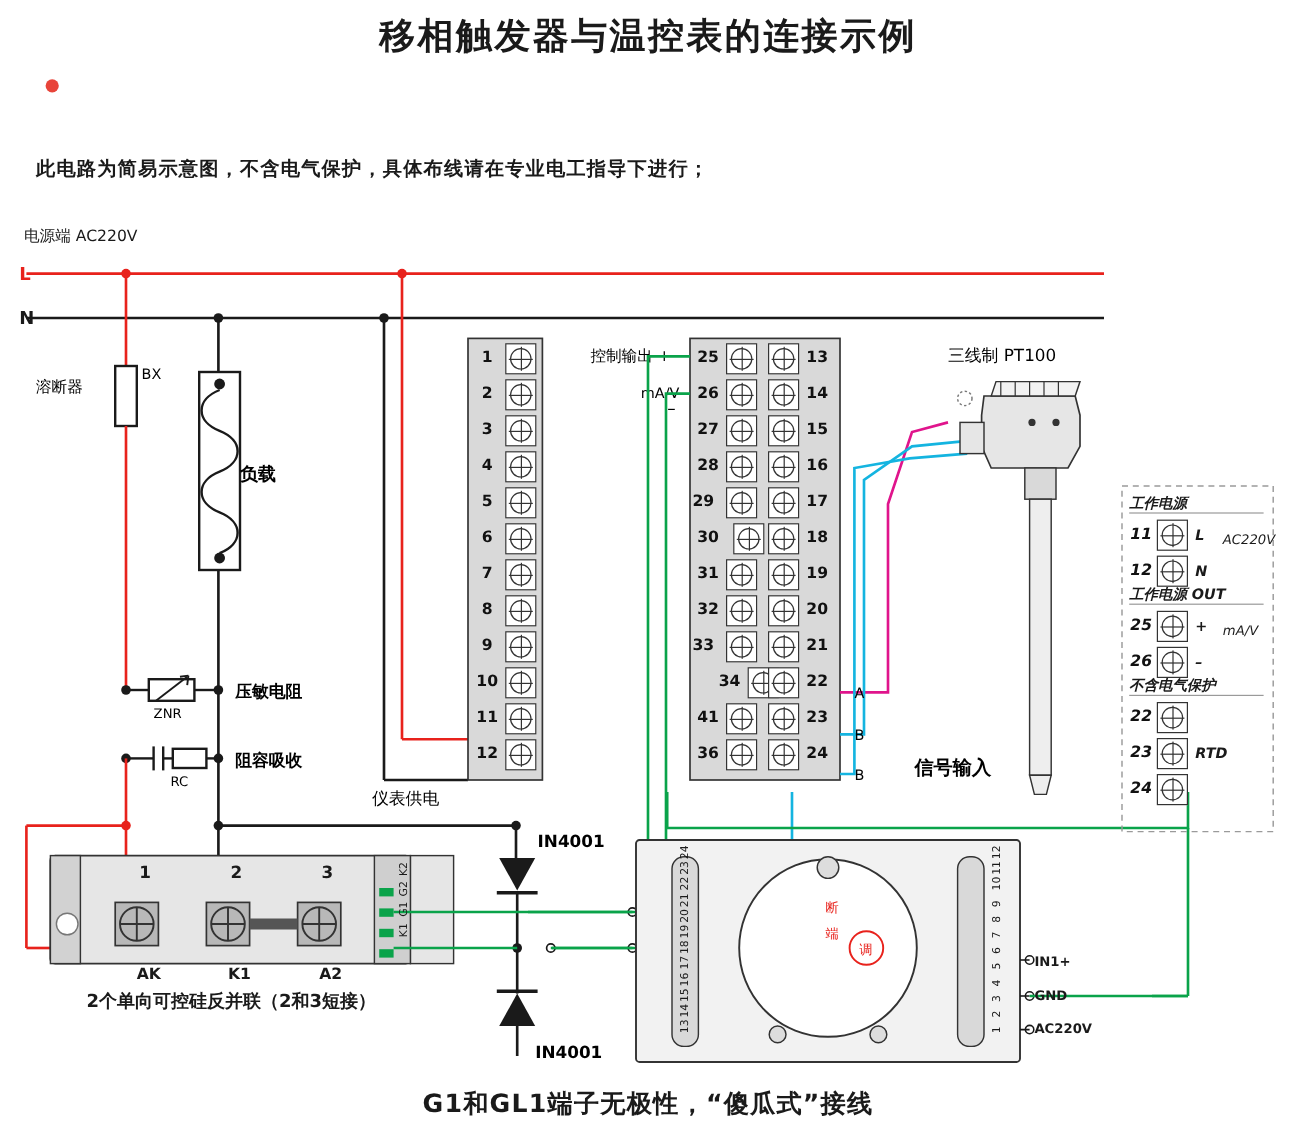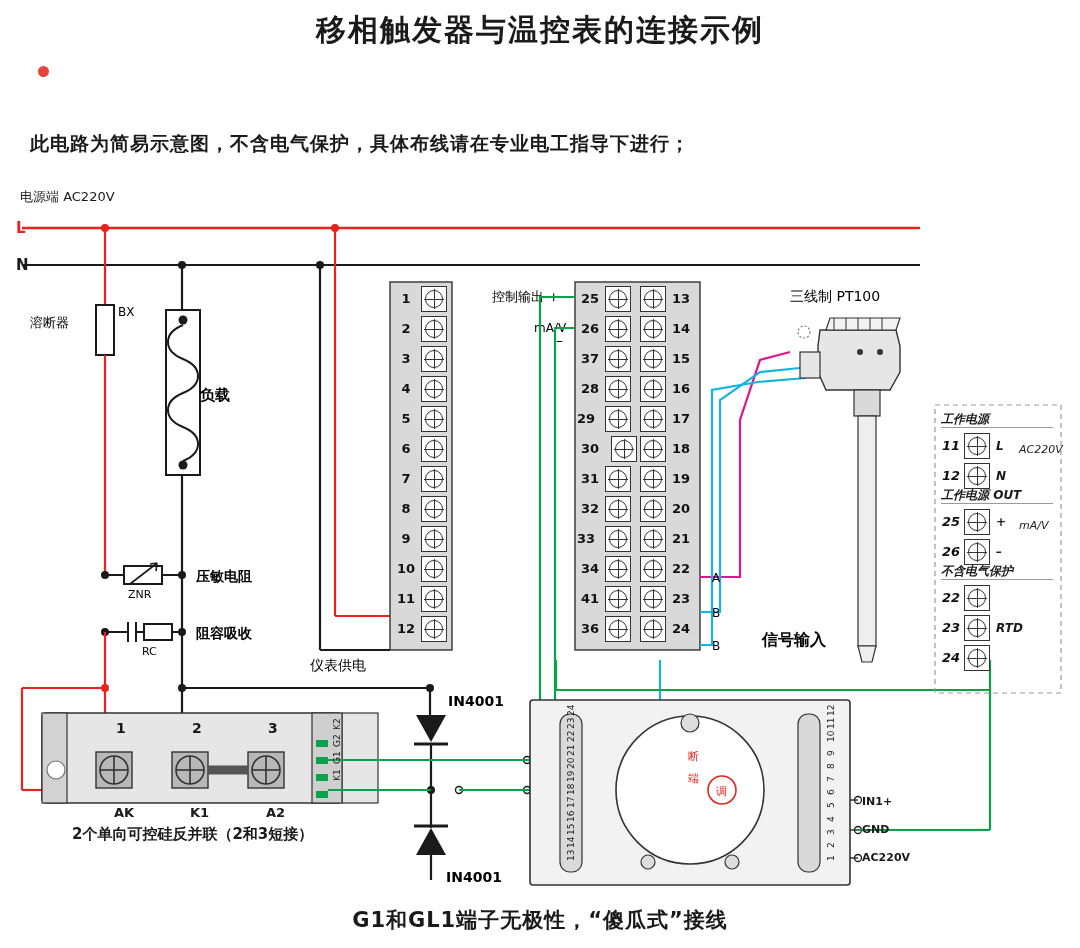--- a/index.html
+++ b/index.html
@@ -11,21 +11,21 @@
     overflow:hidden;
   }
   .abs{position:absolute;}
   #title{
     top:10px;left:0;width:1080px;text-align:center;
     font-size:30px;font-weight:bold;letter-spacing:2px;
   }
   #bullet-row{top:66px;left:38px;width:900px;display:flex;align-items:center;}
   #bullet-dot{width:11px;height:11px;border-radius:50%;background:#e8443a;margin-right:14px;}
   #bullet-text{font-size:26px;font-weight:bold;letter-spacing:1px;}
-  #note{top:131px;left:30px;font-size:19px;font-weight:bold;letter-spacing:1px;}
+  #note{top:131px;left:30px;font-size:16px;font-weight:bold;letter-spacing:1px;}
   #src-label{top:188px;left:20px;font-size:13px;}
   #caption{
     bottom:14px;left:0;width:1080px;text-align:center;
     font-size:21px;font-weight:bold;letter-spacing:1px;
   }
   svg{position:absolute;top:0;left:0;}
   text{font-family:"DejaVu Sans","Liberation Sans",sans-serif;}
 </style>
 </head>
 <body>
@@ -378,21 +378,21 @@
     </div>
     <div style="position: absolute; left: 2px; top: 34px; display: flex; gap: 2px; align-items: center;">
       <div style="width: 26px; height: 26px; line-height: 26px; text-align: center; font-size: 13px; font-weight: bold; color: rgb(17, 17, 17);">26</div>
       <div style="width: 26px; height: 26px; border: 1.3px solid rgb(51, 51, 51); background: rgb(255, 255, 255); position: relative; box-sizing: border-box;">
         <div style="position: absolute; left: 3px; top: 3px; width: 18px; height: 18px; border: 1.3px solid rgb(51, 51, 51); border-radius: 50%; box-sizing: border-box;"></div>
         <div style="position: absolute; left: 2px; top: 11.5px; width: 20px; height: 1.4px; background: rgb(51, 51, 51);"></div>
         <div style="position: absolute; left: 11.5px; top: 2px; width: 1.4px; height: 20px; background: rgb(51, 51, 51);"></div>
       </div>
     </div>
     <div style="position: absolute; left: 2px; top: 64px; display: flex; gap: 2px; align-items: center;">
-      <div style="width: 26px; height: 26px; line-height: 26px; text-align: center; font-size: 13px; font-weight: bold; color: rgb(17, 17, 17);">37</div>
+      <div style="width: 26px; height: 26px; line-height: 26px; text-align: center; font-size: 13px; font-weight: bold; color: rgb(17, 17, 17);">27</div>
       <div style="width: 26px; height: 26px; border: 1.3px solid rgb(51, 51, 51); background: rgb(255, 255, 255); position: relative; box-sizing: border-box;">
         <div style="position: absolute; left: 3px; top: 3px; width: 18px; height: 18px; border: 1.3px solid rgb(51, 51, 51); border-radius: 50%; box-sizing: border-box;"></div>
         <div style="position: absolute; left: 2px; top: 11.5px; width: 20px; height: 1.4px; background: rgb(51, 51, 51);"></div>
         <div style="position: absolute; left: 11.5px; top: 2px; width: 1.4px; height: 20px; background: rgb(51, 51, 51);"></div>
       </div>
     </div>
     <div style="position: absolute; left: 2px; top: 94px; display: flex; gap: 2px; align-items: center;">
       <div style="width: 26px; height: 26px; line-height: 26px; text-align: center; font-size: 13px; font-weight: bold; color: rgb(17, 17, 17);">28</div>
       <div style="width: 26px; height: 26px; border: 1.3px solid rgb(51, 51, 51); background: rgb(255, 255, 255); position: relative; box-sizing: border-box;">
         <div style="position: absolute; left: 3px; top: 3px; width: 18px; height: 18px; border: 1.3px solid rgb(51, 51, 51); border-radius: 50%; box-sizing: border-box;"></div>
@@ -434,21 +434,21 @@
     </div>
     <div style="position: absolute; left: 2px; top: 244px; display: flex; gap: 2px; align-items: center;">
       <div style="width: 26px; height: 26px; line-height: 26px; text-align: left; font-size: 13px; font-weight: bold; color: rgb(17, 17, 17);">33</div>
       <div style="width: 26px; height: 26px; border: 1.3px solid rgb(51, 51, 51); background: rgb(255, 255, 255); position: relative; box-sizing: border-box;">
         <div style="position: absolute; left: 3px; top: 3px; width: 18px; height: 18px; border: 1.3px solid rgb(51, 51, 51); border-radius: 50%; box-sizing: border-box;"></div>
         <div style="position: absolute; left: 2px; top: 11.5px; width: 20px; height: 1.4px; background: rgb(51, 51, 51);"></div>
         <div style="position: absolute; left: 11.5px; top: 2px; width: 1.4px; height: 20px; background: rgb(51, 51, 51);"></div>
       </div>
     </div>
     <div style="position: absolute; left: 2px; top: 274px; display: flex; gap: 2px; align-items: center;">
-      <div style="width: 26px; height: 26px; line-height: 26px; text-align: center; font-size: 13px; font-weight: bold; color: rgb(17, 17, 17);">34</div>
+      <div style="width: 26px; height: 26px; line-height: 26px; text-align: center; font-size: 13px; font-weight: bold; color: rgb(17, 17, 17); margin-left: 18px;">34</div>
       <div style="width: 26px; height: 26px; border: 1.3px solid rgb(51, 51, 51); background: rgb(255, 255, 255); position: relative; box-sizing: border-box;">
         <div style="position: absolute; left: 3px; top: 3px; width: 18px; height: 18px; border: 1.3px solid rgb(51, 51, 51); border-radius: 50%; box-sizing: border-box;"></div>
         <div style="position: absolute; left: 2px; top: 11.5px; width: 20px; height: 1.4px; background: rgb(51, 51, 51);"></div>
         <div style="position: absolute; left: 11.5px; top: 2px; width: 1.4px; height: 20px; background: rgb(51, 51, 51);"></div>
       </div>
     </div>
     <div style="position: absolute; left: 2px; top: 304px; display: flex; gap: 2px; align-items: center;">
       <div style="width: 26px; height: 26px; line-height: 26px; text-align: center; font-size: 13px; font-weight: bold; color: rgb(17, 17, 17);">41</div>
       <div style="width: 26px; height: 26px; border: 1.3px solid rgb(51, 51, 51); background: rgb(255, 255, 255); position: relative; box-sizing: border-box;">
         <div style="position: absolute; left: 3px; top: 3px; width: 18px; height: 18px; border: 1.3px solid rgb(51, 51, 51); border-radius: 50%; box-sizing: border-box;"></div>

